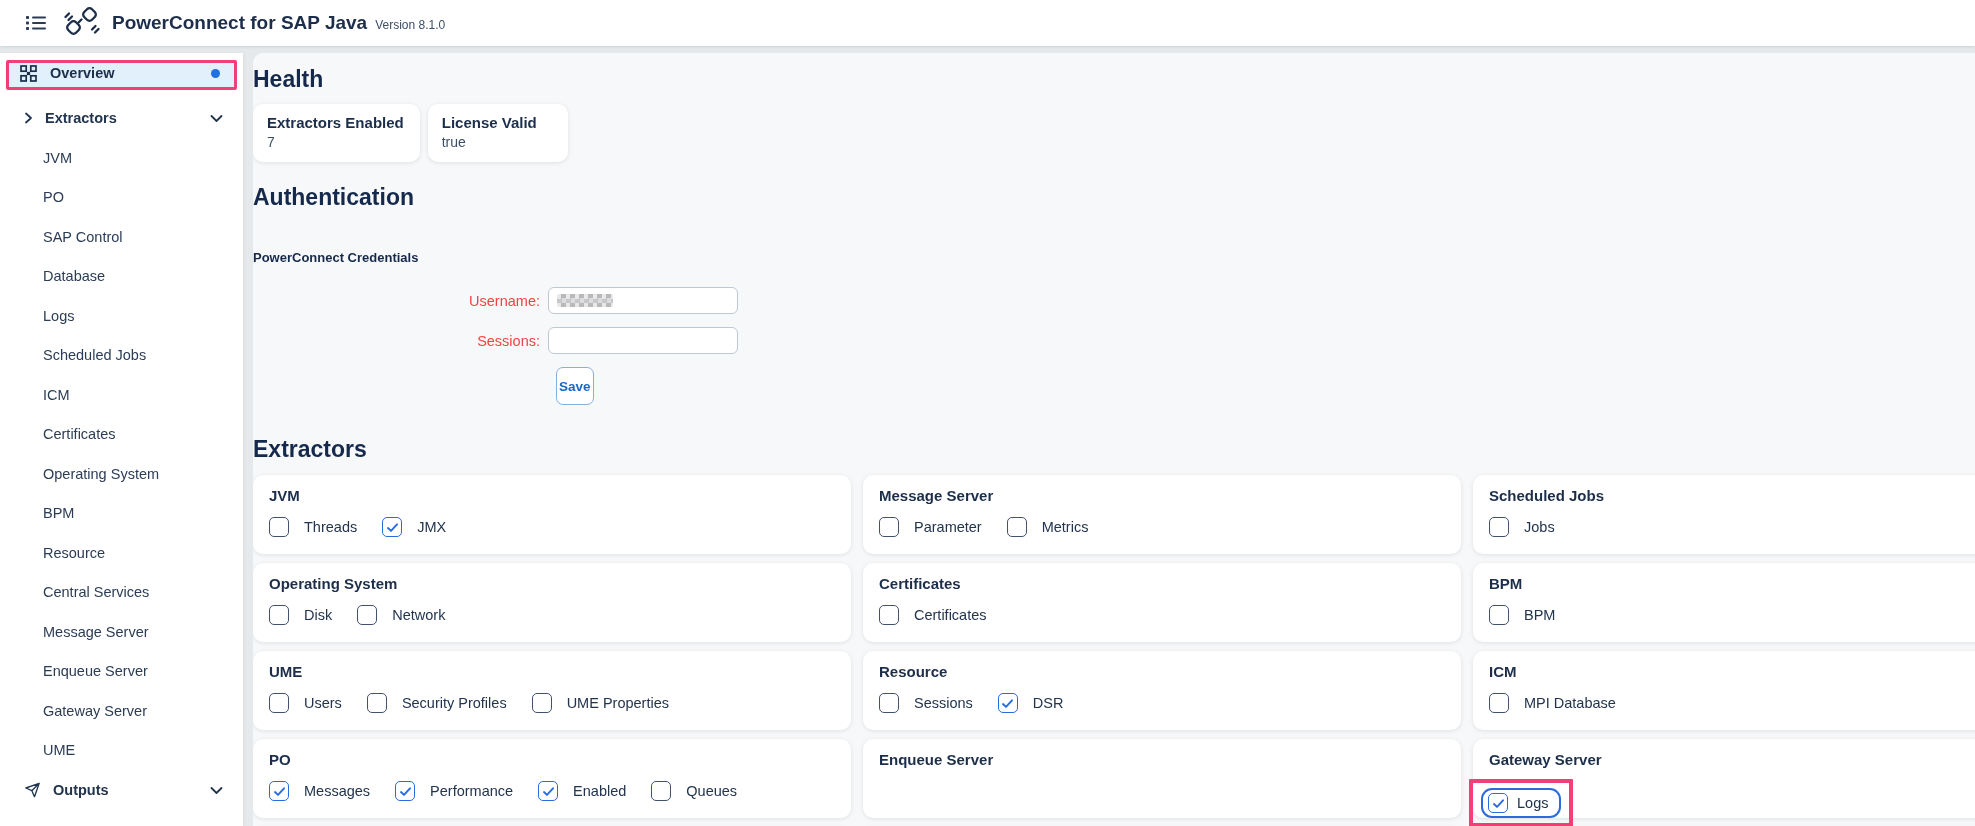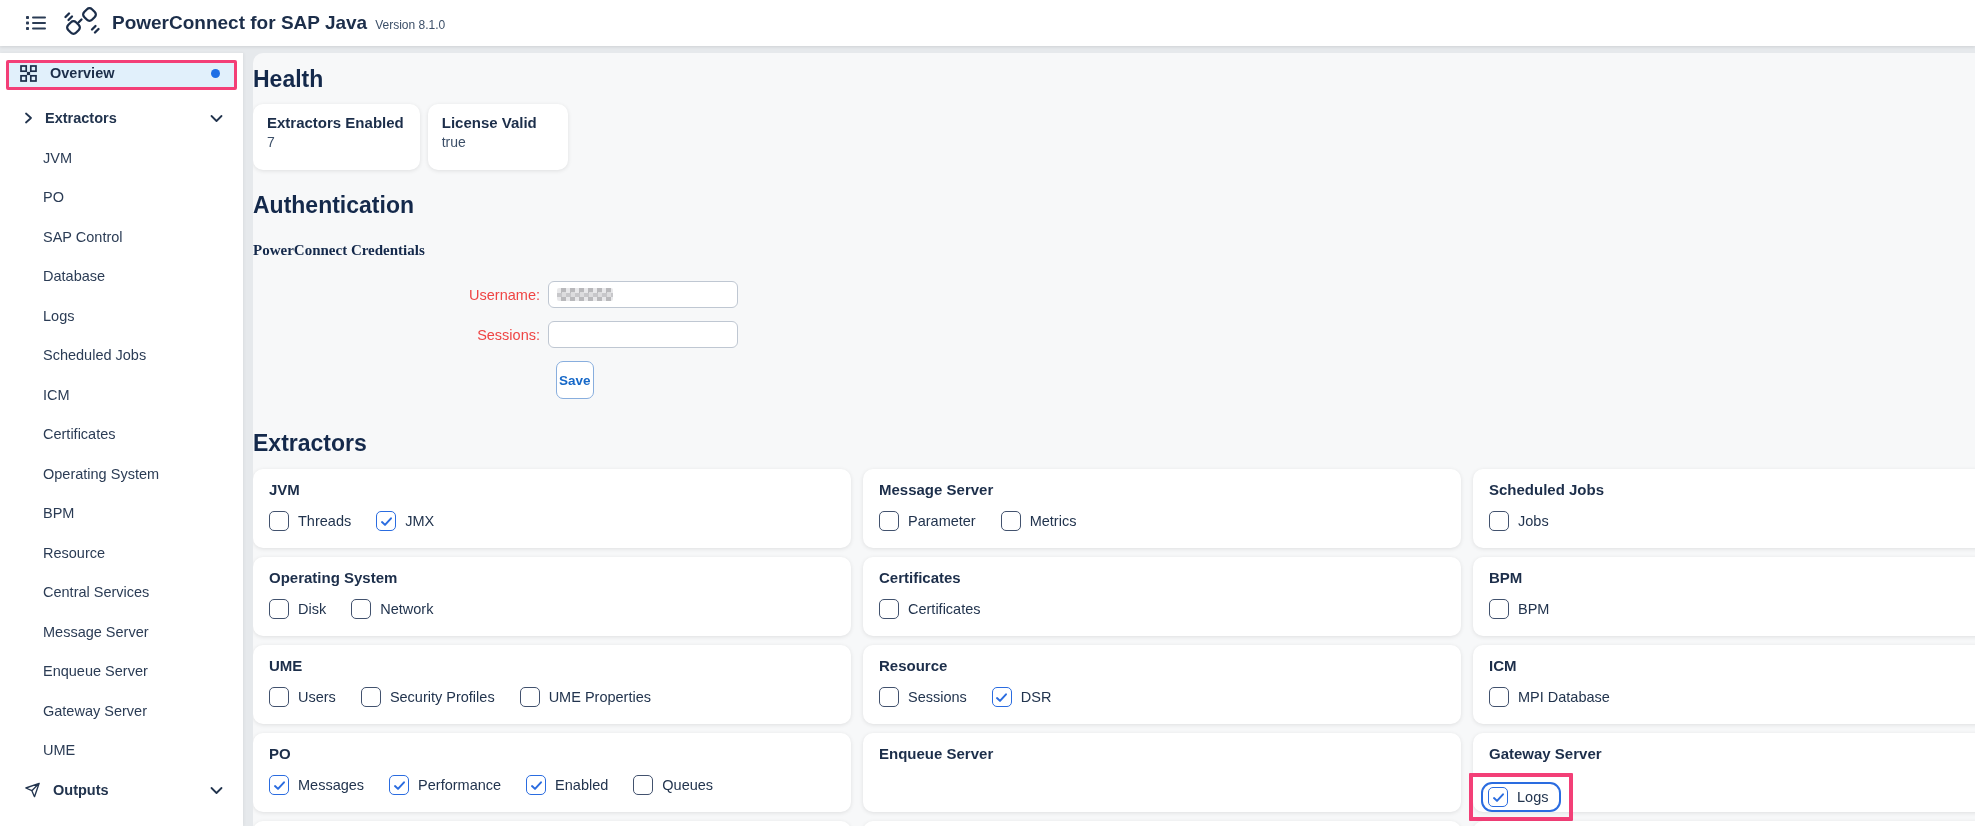--- a/index.html
+++ b/index.html
@@ -36,26 +36,26 @@
   .nav-sub { height:39.5px; display:flex; align-items:center; padding-left:43px;
     font-size:14.5px; color:#2b3c55; cursor:pointer; }
 
   
   .h-section { font-size:23px; font-weight:700; color:#14294b; }
   #health-heading { margin-bottom:11px; }
 
   
   .hcards { display:flex; gap:8px; margin-bottom:22px; }
   .hcard { background:#fff; border-radius:10px; box-shadow:0 1px 4px rgba(0,0,0,.10);
-    padding:10px 16px 20px 14px; min-width:140px; }
+    padding:10px 16px 12px 14px; min-width:140px; }
   .hcard-title { font-size:15px; font-weight:700; color:#1c2e4a; }
   .hcard-value { font-size:14px; color:#3c4f68; margin-top:3px; }
 
   
-  .cred-title { font-size:15px; font-weight:700; color:#14294b; margin-top:23px;font-family:Liberation Serif, serif; }
+  .cred-title { font-size:13px; font-weight:700; color:#14294b; margin-top:39px; }
   .form { margin-top:22px; }
   .form-row { display:flex; align-items:center; margin-bottom:13px; }
   .form-row label { width:295px; text-align:right; font-size:14.5px; color:#ef4444;
     padding-right:8px; }
   .input-wrap { position:relative; }
   .input-wrap input { width:190px; height:27px; border:1px solid #bfc7d2; border-radius:6px;
     background:#fff; padding:0 8px; font-size:13px; outline:none; }
   .redacted { position:absolute; left:9px; top:7px; width:56px; height:13px;
     background:conic-gradient(#b9b9bc 25%, #dcdcde 0 50%, #c7c7ca 0 75%, #e8e8ea 0) 0 0/9px 9px;
     filter:blur(0.6px); border-radius:2px; }
@@ -65,21 +65,21 @@
     font-family:"Liberation Sans", sans-serif; cursor:pointer; }
 
   
   #extractors-heading { margin-top:31px; }
   .xgrid { margin-top:12px; width:1818px; display:grid;
     grid-template-columns:repeat(3, 598px); grid-auto-rows:79px; gap:9px 12px; }
   .xcard { background:#fff; border-radius:10px; box-shadow:0 1px 4px rgba(0,0,0,.10);
     padding:12px 16px; overflow:visible; }
   .xtitle { font-size:15px; font-weight:700; color:#1c2e4a; }
   .xrow { display:flex; align-items:center; margin-top:13px; }
-  .cbgroup { display:inline-flex; align-items:center; gap:9px; margin-right:25px;
+  .cbgroup { display:inline-flex; align-items:center; gap:15px; margin-right:25px;
     cursor:pointer; }
   .cb { width:20px; height:20px; border:1.5px solid #42526e; border-radius:5px;
     background:#fff; display:inline-flex; align-items:center; justify-content:center;
     flex:none; cursor:pointer; }
   .cb.checked { border-color:#2a6ce0; }
   .cb svg { display:block; }
   .cblabel { font-size:14.5px; color:#22344e; }
   .focus-ring { display:inline-flex; align-items:center; gap:9px;
     border:2px solid #2a6ce0; border-radius:11px; padding:3px 11px 3px 5px; background:#fff; }
   .annotation { display:inline-flex; border:4px solid #f33f77; padding:5px 8px;

